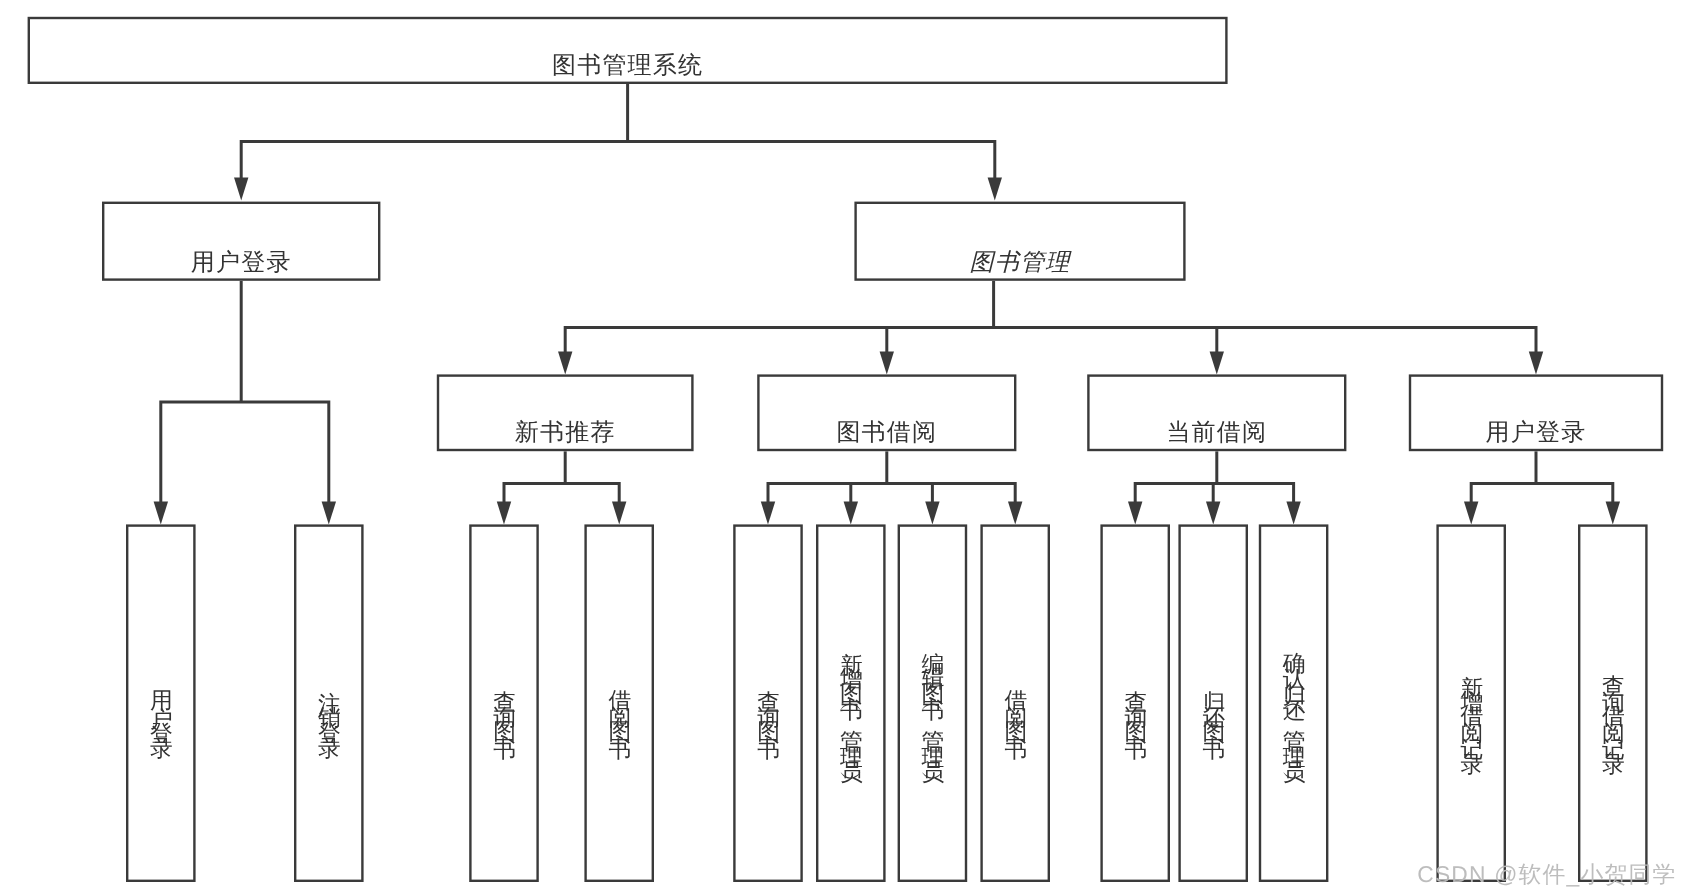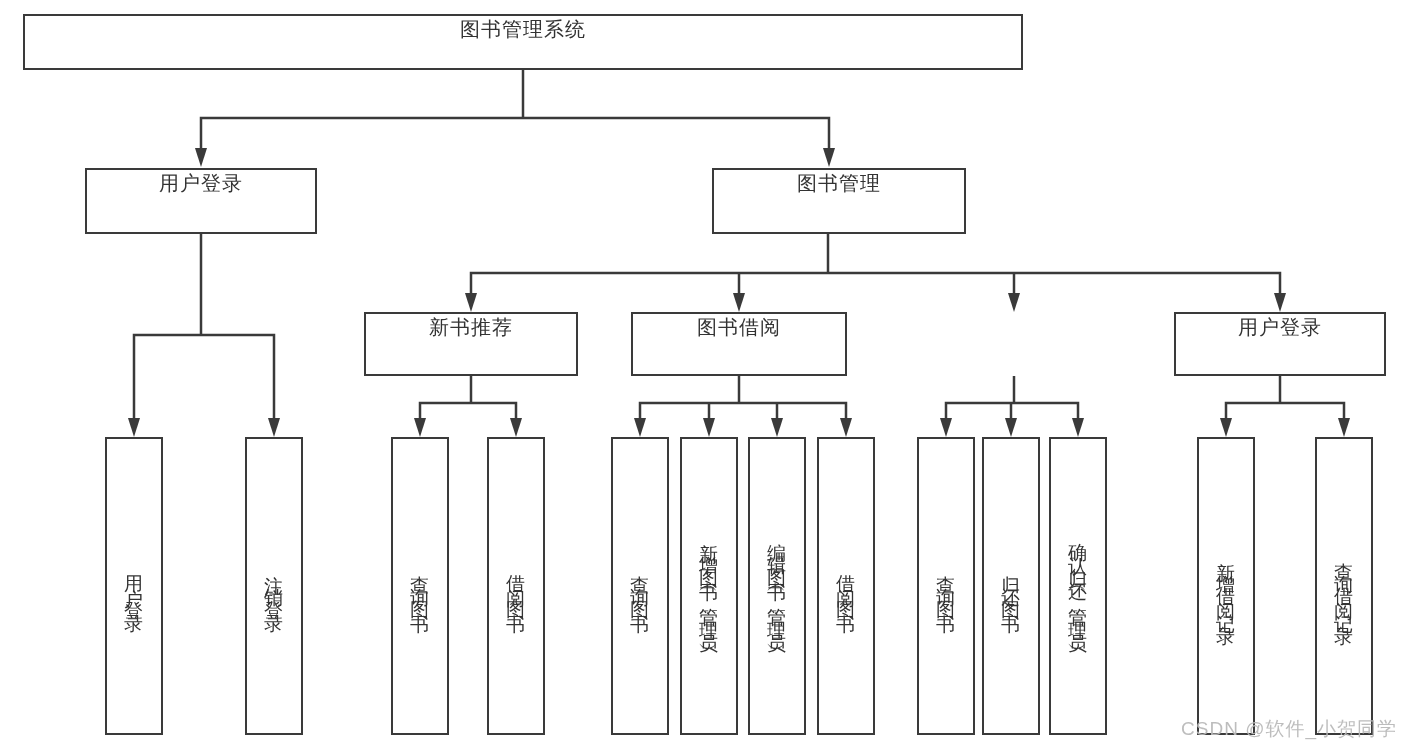--- a/index.html
+++ b/index.html
@@ -16,30 +16,30 @@
     left: 0; top: 0;
     width: 1405px; height: 747px;
     z-index: 1;
   }
   .node {
     position: absolute;
     box-sizing: border-box;
     background: #ffffff;
     border: 2.5px solid #3a3a3a;
     display: flex;
-    align-items: flex-start;
+    align-items: flex-end;
     justify-content: center;
     color: #333333;
     font-size: 20px;
     z-index: 2;
     letter-spacing: 1px;
   }
   .node.root    { left: 23px;   top: 14px;  width: 1000px; height: 56px; }
   .node.lv2-a   { left: 85px;   top: 168px; width: 232px;  height: 66px; }
-  .node.lv2-b   { left: 712px;  top: 168px; width: 254px;  height: 66px; }
+  .node.lv2-b   { left: 712px;  top: 168px; width: 276px;  height: 66px; font-style: italic; }
   .node.lv3-a   { left: 364px;  top: 312px; width: 214px;  height: 64px; }
   .node.lv3-b   { left: 631px;  top: 312px; width: 216px;  height: 64px; }
   .node.lv3-c   { left: 906px;  top: 312px; width: 216px;  height: 64px; }
   .node.lv3-d   { left: 1174px; top: 312px; width: 212px;  height: 64px; }
   .leaf {
     position: absolute;
     box-sizing: border-box;
     top: 437px;
     width: 58px;
     height: 298px;
@@ -160,20 +160,23 @@
   <div class="node lv2-b">
     <span>图书管理</span>
   </div>
 
   <div class="node lv3-b">
     <span>图书借阅</span>
   </div>
   <div class="node lv3-a">
     <span>新书推荐</span>
   </div>
+  <div class="node lv3-c">
+    <span>当前借阅</span>
+  </div>
   <div class="node lv3-d">
     <span>用户登录</span>
   </div>
 
   <div class="leaf x-a1">
     <span class="vtext">用户登录</span>
   </div>
   <div class="leaf x-a2">
     <span class="vtext">注销登录</span>
   </div>

